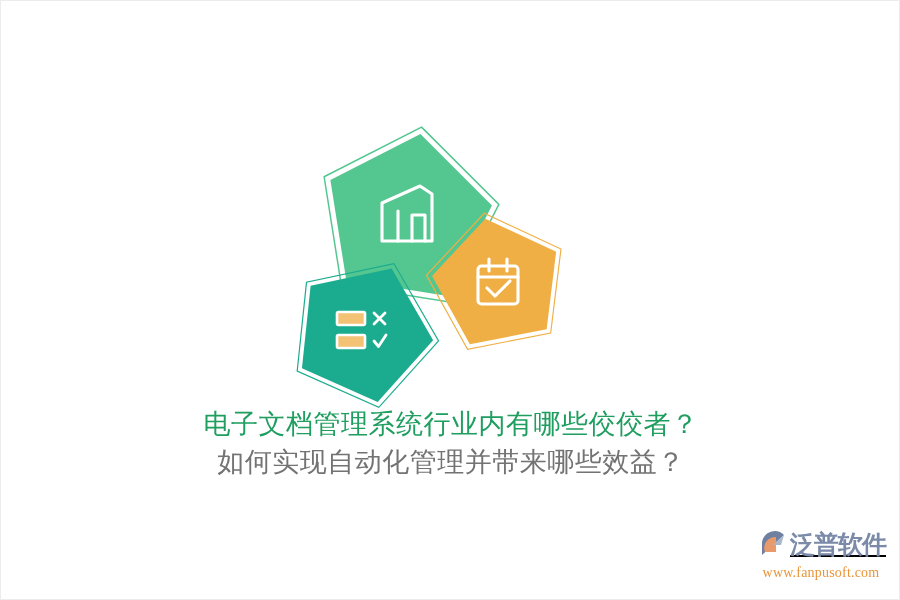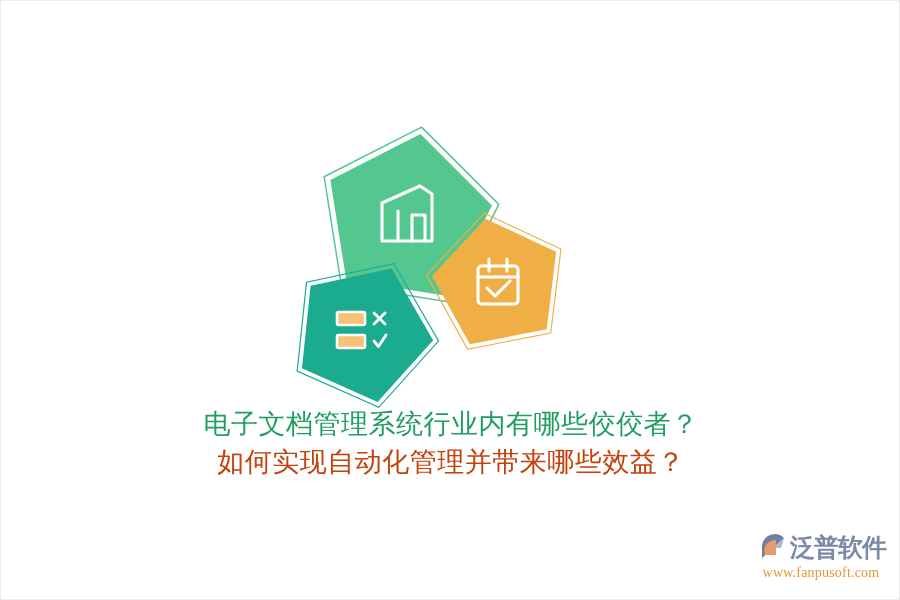--- a/index.html
+++ b/index.html
@@ -47,34 +47,34 @@
     line-height: 38px;
   }
   .headline-line {
     display: block;
     font-family: "Liberation Serif", "DejaVu Serif", serif;
     font-size: 27px;
     letter-spacing: 0.5px;
     white-space: nowrap;
   }
   .headline-line-1 { color: #1f9e60; }
-  .headline-line-2 { color: #c2410c; }
+  .headline-line-2 { color: #737373; }
 
   
   #brand {
     position: absolute;
     right: 16px;
     bottom: 12px;
     width: 124px;
     height: 56px;
   }
   #brand-row {
     display: flex;
-    align-items: center;
     height: 34px;
+    text-decoration: underline;
   }
   #brand-mark {
     width: 28px;
     height: 28px;
     flex: 0 0 28px;
     margin-right: 3px;
   }
   #brand-mark svg { display: block; }
   #brand-name {
     font-family: "Liberation Serif", "DejaVu Serif", serif;

